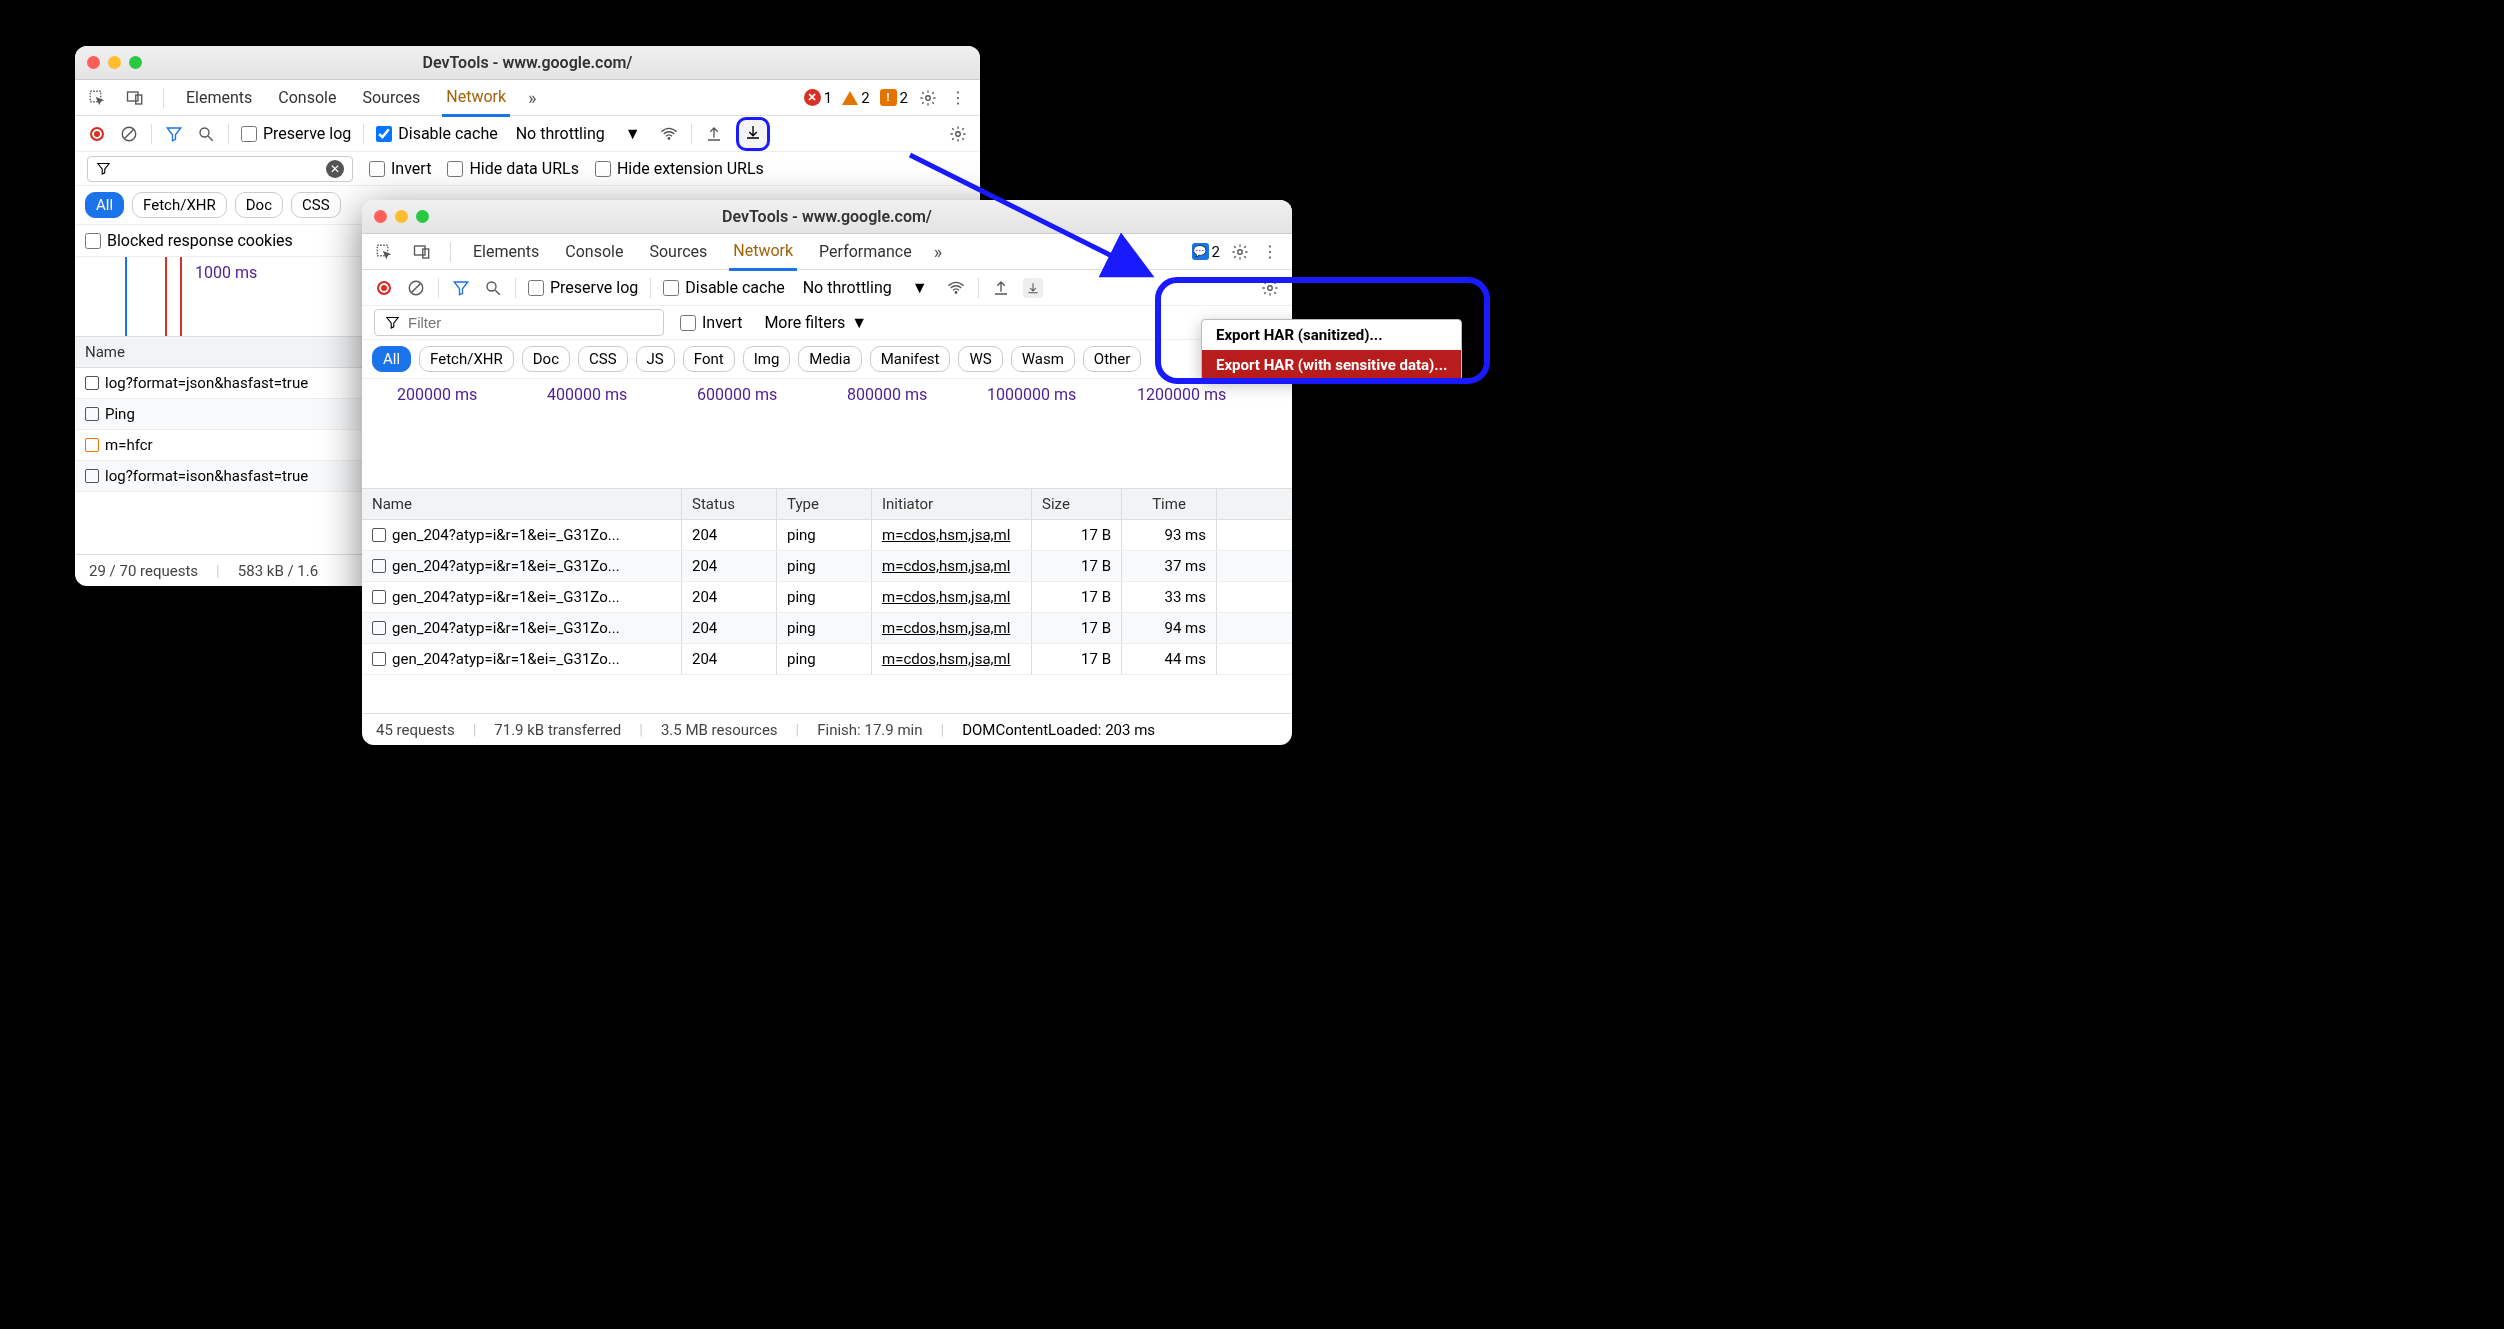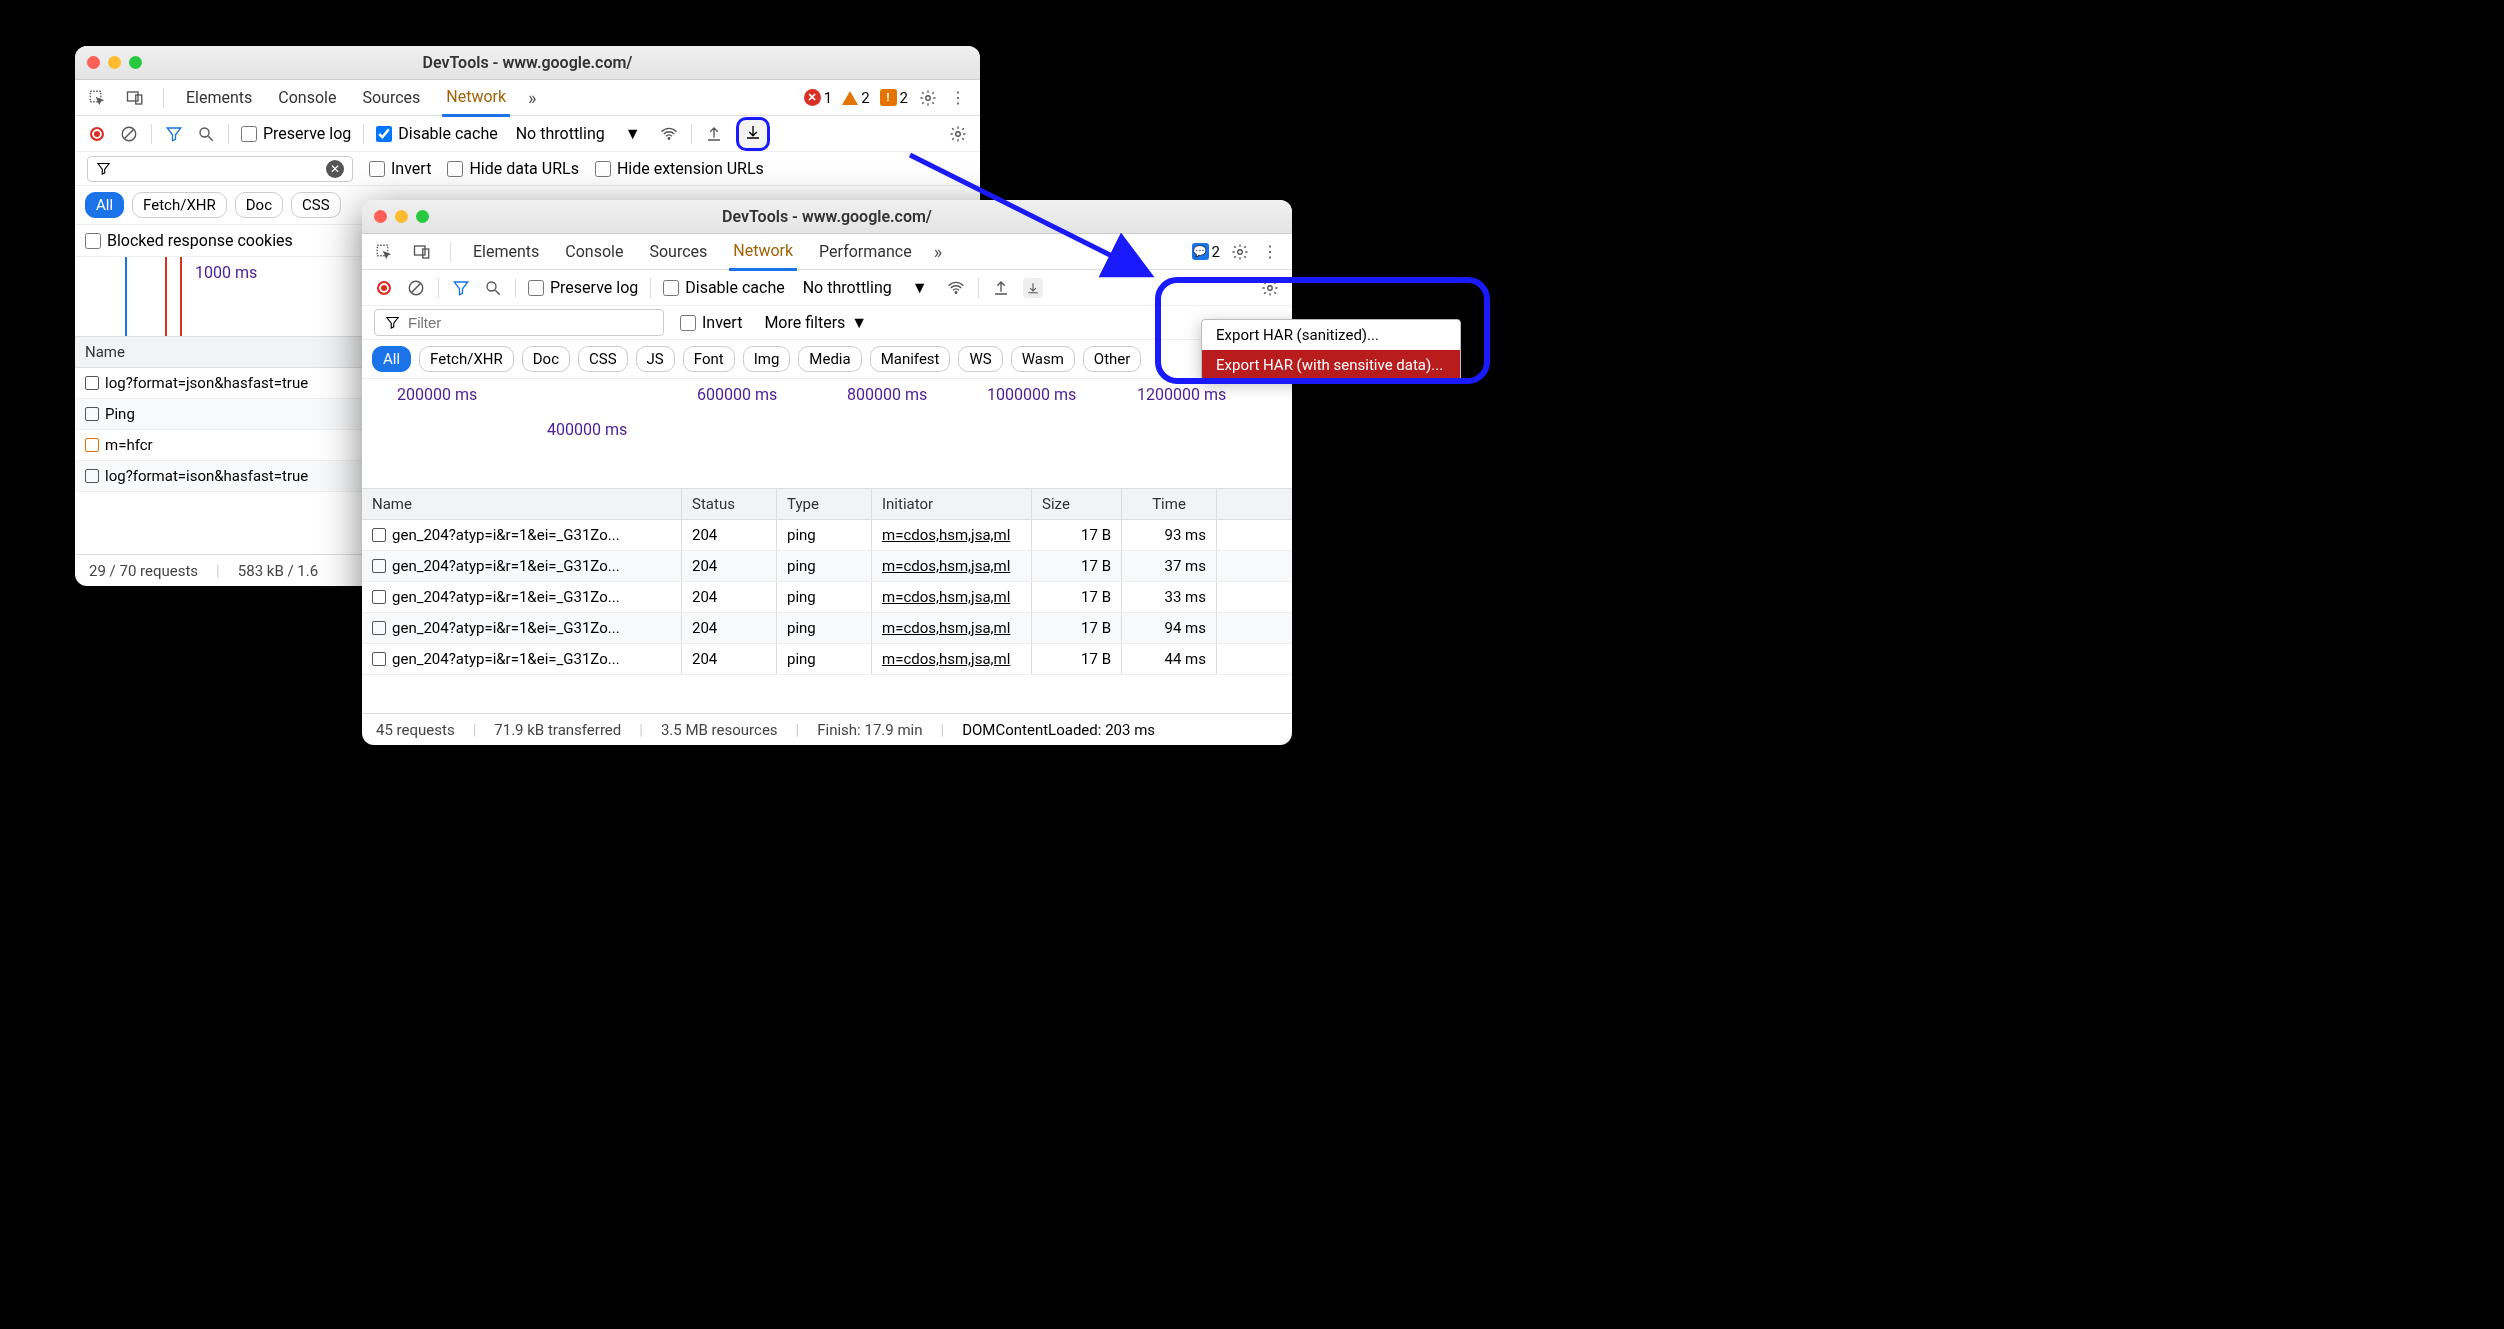--- a/index.html
+++ b/index.html
@@ -95,20 +95,21 @@
 .statusbar > span + span::before { content:"|"; margin-right:18px; color:#ccc; }
 .dcl { color:#000000; }
 .dropdown-menu {
   position:absolute;
   background:#fff;
   border:1px solid #bbb;
   border-radius:4px;
   box-shadow: 0 4px 16px rgba(0,0,0,0.25);
   min-width: 260px;
   overflow:hidden;
+  font-weight:bold;
 }
 .dropdown-item { padding:6px 14px; font-size:15px; cursor:pointer; }
 .dropdown-item.hover { background:#b91c1c; color:#fff; }
 .blue-callout {
   position:absolute;
   border: 6px solid #1a1aff;
   border-radius: 22px;
   pointer-events:none;
 }
 .arrow-svg { position:absolute; pointer-events:none; }
@@ -429,21 +430,21 @@
     <span class="chip">Font</span>
     <span class="chip">Img</span>
     <span class="chip">Media</span>
     <span class="chip">Manifest</span>
     <span class="chip">WS</span>
     <span class="chip">Wasm</span>
     <span class="chip">Other</span>
   </div>
   <div class="overview" style="height:110px;">
     <span class="overview-label" style="left:35px;">200000 ms</span>
-    <span class="overview-label" style="left:185px;margin-top:35px;">400000 ms</span>
+    <span class="overview-label" style="left:185px;">400000 ms</span>
     <span class="overview-label" style="left:335px;">600000 ms</span>
     <span class="overview-label" style="left:485px;">800000 ms</span>
     <span class="overview-label" style="left:625px;">1000000 ms</span>
     <span class="overview-label" style="left:775px;">1200000 ms</span>
   </div>
   <div class="table-header">
     <div class="col-name">Name</div>
     <div class="col-status">Status</div>
     <div class="col-type">Type</div>
     <div class="col-initiator" style="text-decoration:none;">Initiator</div>

